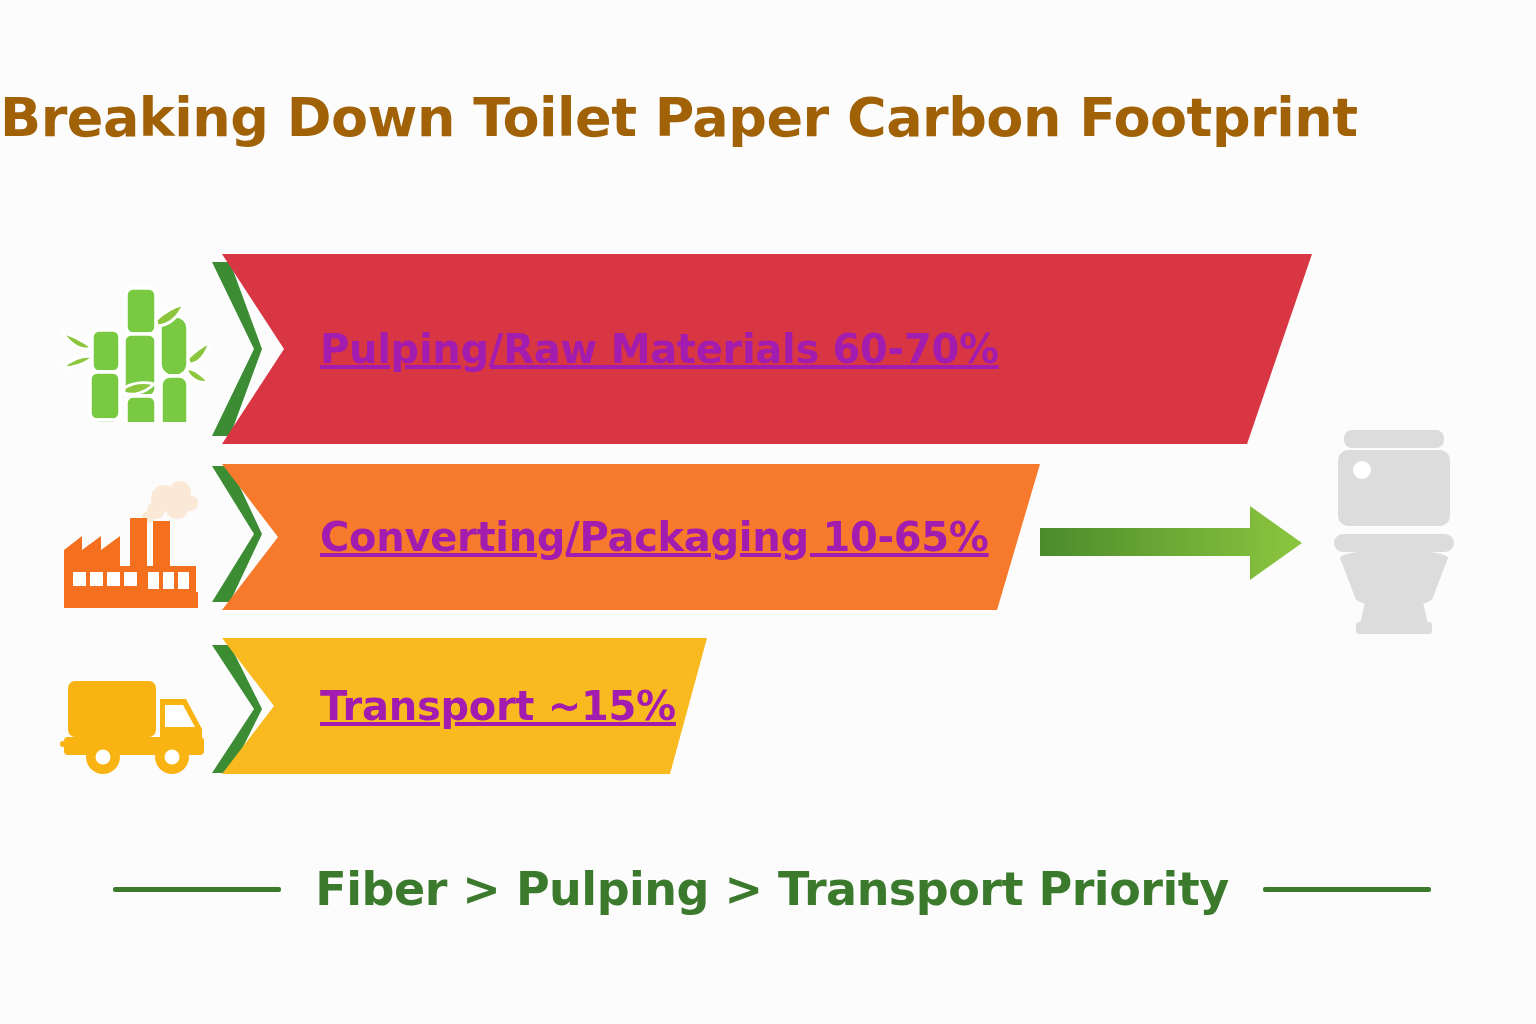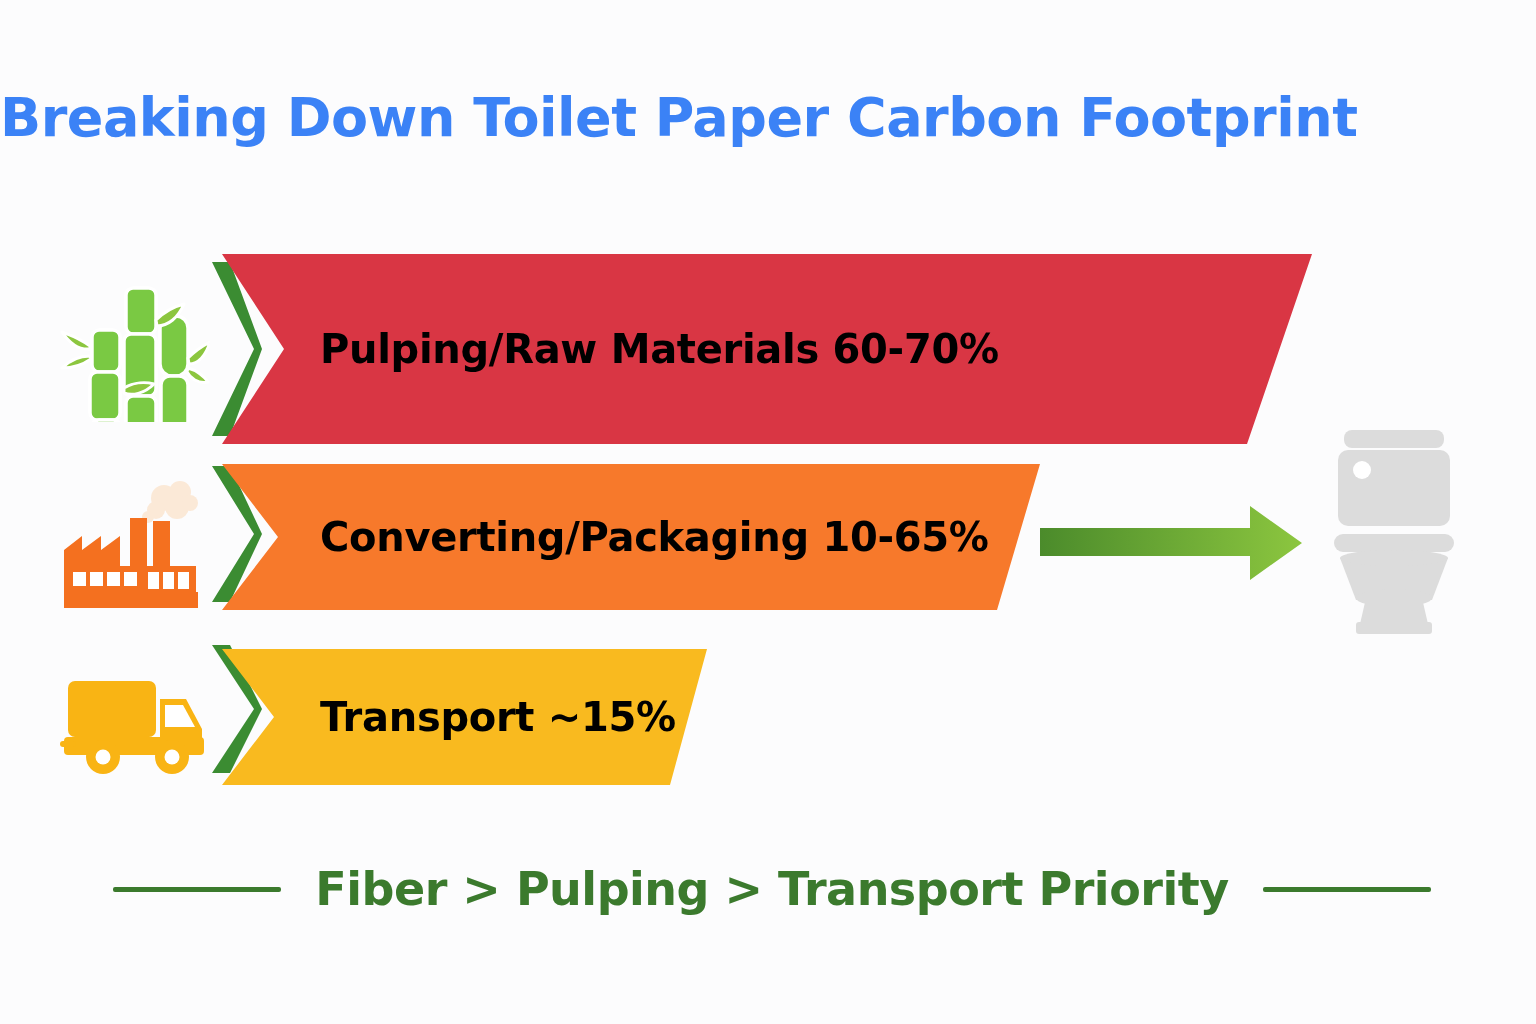--- a/index.html
+++ b/index.html
@@ -23,21 +23,21 @@
   
   #title {
     position: absolute;
     top: 86px;
     left: 0;
     width: 1235px;
     text-align: center;
     font-size: 54px;
     font-weight: 700;
     letter-spacing: -0.5px;
-    color: #3b82f6;
+    color: #a16207;
     font-family: "DejaVu Sans", sans-serif;
     white-space: nowrap;
   }
 
   
   .row {
     position: absolute;
     left: 0;
   }
   #row-pulping   { top: 252px; }
@@ -75,32 +75,33 @@
     align-items: center;
   }
   .banner svg {
     position: absolute;
     left: 0;
     top: 0;
   }
   .banner-label {
     position: relative;
     z-index: 2;
-    color: #000000;
+    color: #a21caf;
     font-family: "DejaVu Sans", sans-serif;
     font-weight: 700;
     font-size: 40px;
     letter-spacing: -0.3px;
     white-space: nowrap;
     padding-left: 98px;
+    text-decoration: underline;
   }
 
   #banner-pulping    { top: 0px;  width: 1090px; height: 194px; }
   #banner-converting { top: 10px; width: 820px;  height: 150px; }
-  #banner-transport  { top: 12px;  width: 490px;  height: 140px; align-items: center; }
+  #banner-transport  { top: 1px;  width: 490px;  height: 140px; align-items: center; }
 
   #banner-pulping .banner-label    { line-height: 194px; }
   #banner-converting .banner-label { line-height: 150px; }
   #banner-transport .banner-label  { line-height: 140px; }
 
   
   #flow-arrow {
     position: absolute;
     left: 1040px;
     top: 504px;

